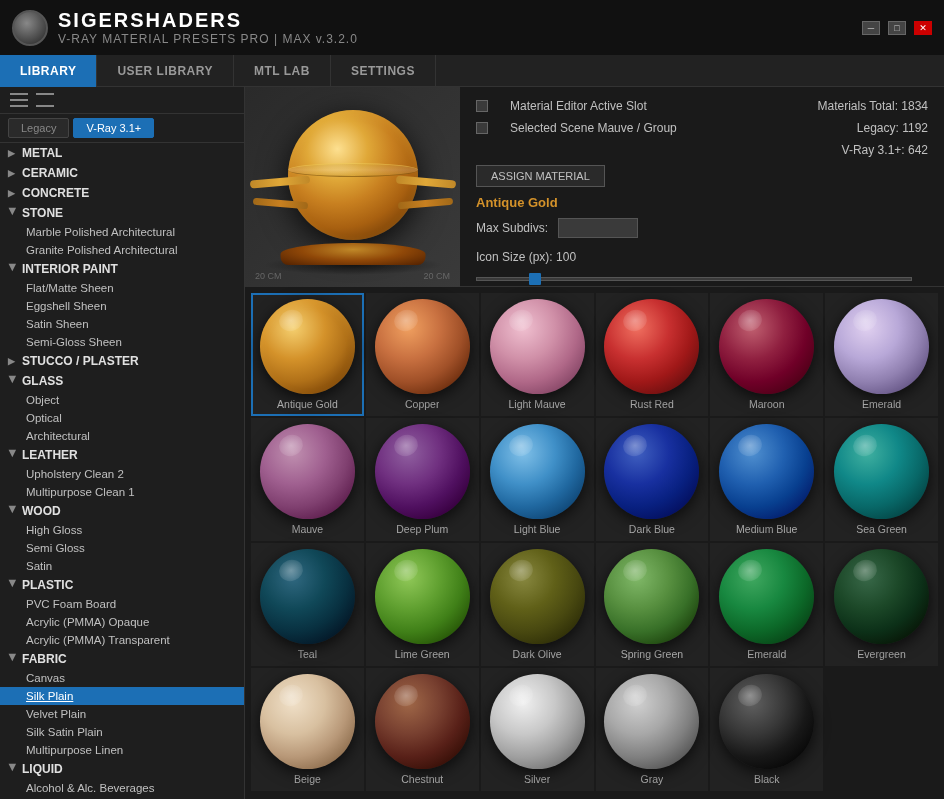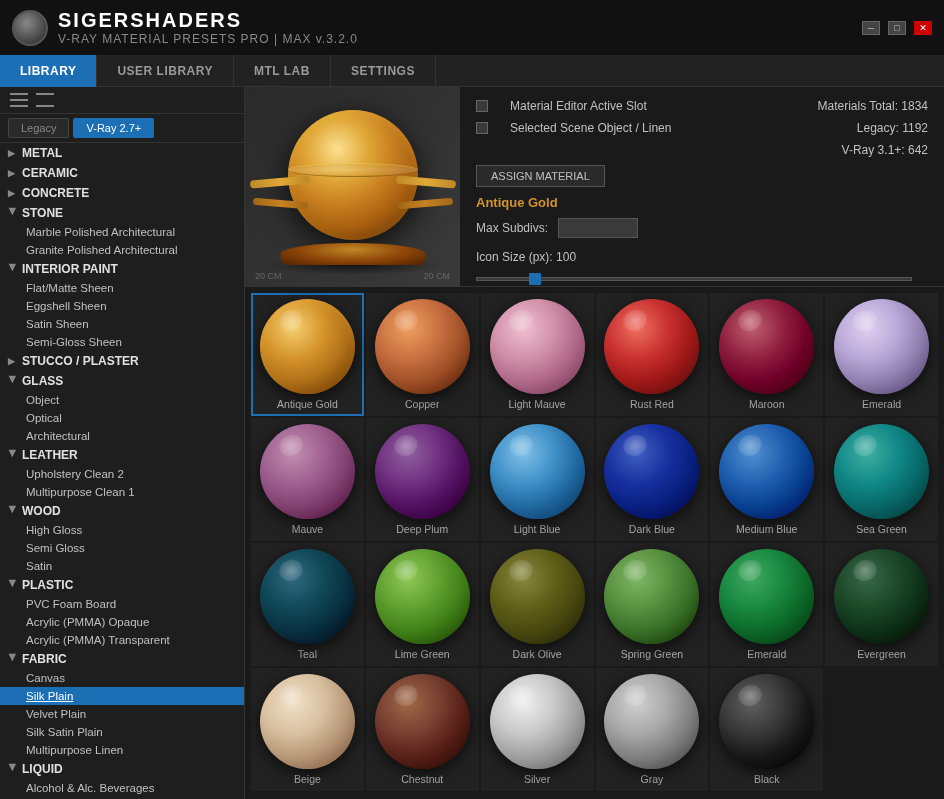--- a/index.html
+++ b/index.html
@@ -478,21 +478,21 @@
           <span></span>
       </div>
       <div class="sidebar-toolbar-icon">
         <span></span>
           <span></span>
       </div>
     </div>
 
     <div class="sub-tabs">
       <div class="sub-tab">Legacy</div>
-      <div class="sub-tab active">V-Ray 2.7+</div>
+      <div class="sub-tab active">V-Ray 3.1+</div>
     </div>
 
     <div class="tree-item category">
       <span class="arrow">▶</span>
       METAL
     </div>
     <div class="tree-item category">
       <span class="arrow">▶</span>
       CERAMIC
     </div>
@@ -594,21 +594,21 @@
       <div class="info-panel">
         <div class="info-row">
           <div class="info-checkbox"></div>
           <span class="info-label">Material Editor Active Slot</span>
           <div class="info-stats">
             <div>Materials Total: 1834</div>
           </div>
         </div>
         <div class="info-row">
           <div class="info-checkbox"></div>
-          <span class="info-label">Selected Scene Object / Linen</span>
+          <span class="info-label">Selected Scene Mauve / Group</span>
           <div class="info-stats">
             <div>Legacy: 1192</div>
           </div>
         </div>
         <div class="info-row">
           <div style="width:12px; flex-shrink:0;"></div>
           <div class="info-stats" style="margin-left:auto;">
             <div>V-Ray 3.1+: 642</div>
           </div>
         </div>

